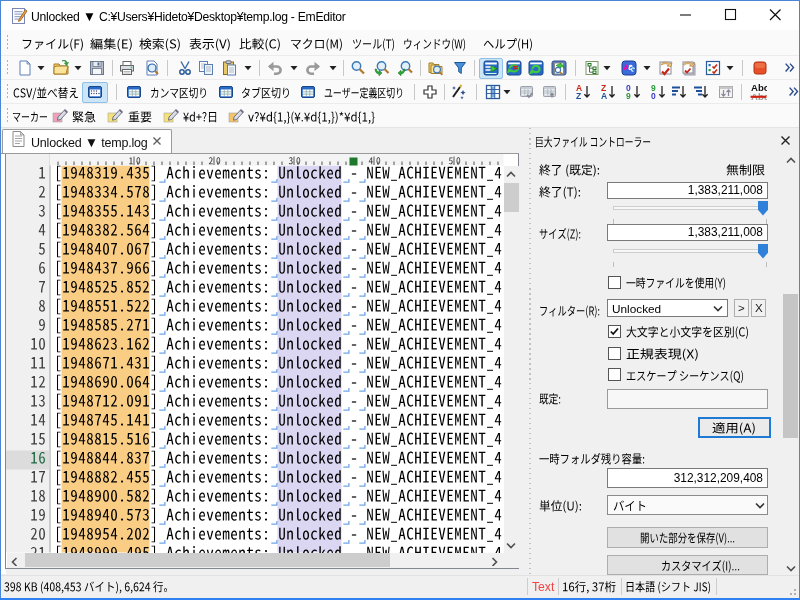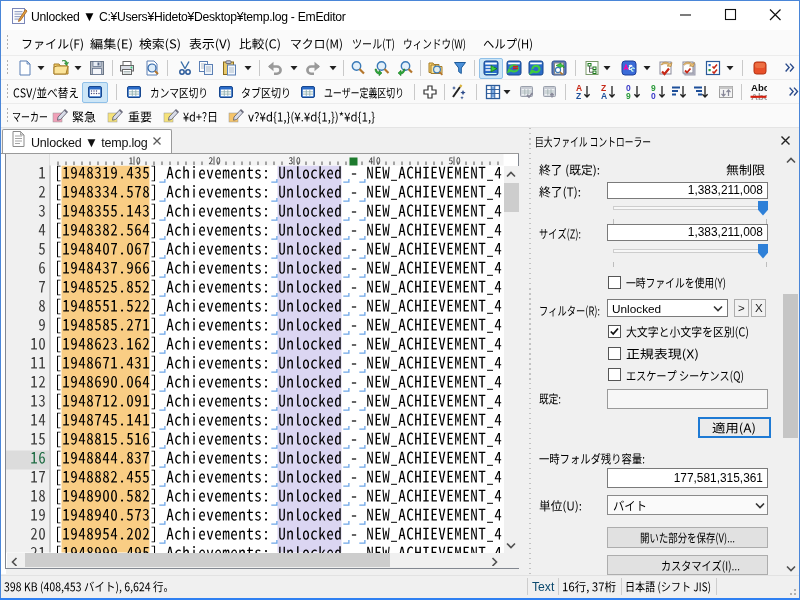--- a/index.html
+++ b/index.html
@@ -1169,21 +1169,21 @@
       </g>
     </svg>
   </div>
 <div class="abs" style="left:539px;top:451px">
     <svg class="" style="" width="106.0" height="16" viewBox="0 0 106.0 16">
       <g transform="scale(0.8454,1)">
         <path fill="#000" d="M0.5 7.2V8.2H11.7V7.2Z M17.6 9.9C18.3 10.5 18.9 11.4 19.2 12.0L20.0 11.6C19.7 11.0 19.0 10.1 18.4 9.5ZM19.9 2.2V3.6H17.3V4.5H19.9V6.0H16.8V6.8H21.5V8.2H16.9V9.0H21.5V12.3C21.5 12.5 21.4 12.6 21.3 12.6C21.1 12.6 20.4 12.6 19.6 12.5C19.8 12.8 19.9 13.2 19.9 13.4C20.9 13.4 21.5 13.4 21.9 13.2C22.3 13.1 22.4 12.9 22.4 12.3V9.0H23.8V8.2H22.4V6.8H24.0V6.0H20.8V4.5H23.4V3.6H20.8V2.2ZM15.8 7.4V10.2H14.0V7.4ZM15.8 6.5H14.0V3.8H15.8ZM13.1 3.0V12.0H14.0V11.0H16.6V3.0Z M34.9 4.3 34.2 3.9C33.9 3.9 33.7 3.9 33.5 3.9C33.0 3.9 28.1 3.9 27.4 3.9C27.0 3.9 26.5 3.9 26.2 3.8V4.9C26.5 4.9 26.9 4.9 27.4 4.9C28.1 4.9 32.9 4.9 33.6 4.9C33.5 6.1 32.9 7.7 32.0 8.9C31.0 10.2 29.6 11.2 27.3 11.8L28.1 12.7C30.3 12.0 31.8 10.9 32.9 9.4C33.9 8.2 34.5 6.2 34.7 4.9C34.8 4.7 34.8 4.5 34.9 4.3Z M38.7 11.4 39.4 12.2C41.1 11.3 42.8 9.7 43.7 8.6L43.7 12.0C43.7 12.2 43.6 12.3 43.4 12.3C43.0 12.3 42.4 12.3 41.9 12.2L41.9 13.1C42.4 13.2 43.2 13.2 43.7 13.2C44.2 13.2 44.6 12.9 44.6 12.4L44.5 7.7H46.3C46.5 7.7 46.9 7.7 47.1 7.7V6.7C46.9 6.8 46.5 6.8 46.3 6.8H44.5L44.5 5.8C44.5 5.5 44.5 5.2 44.5 5.0H43.5C43.6 5.3 43.6 5.6 43.6 5.8L43.6 6.8H40.0C39.7 6.8 39.3 6.8 39.1 6.7V7.7C39.3 7.7 39.6 7.7 40.0 7.7H43.2C42.4 8.9 40.6 10.5 38.7 11.4Z M55.2 12.2 55.8 12.7C55.9 12.7 56.1 12.6 56.3 12.4C57.7 11.7 59.4 10.5 60.4 9.1L59.8 8.2C58.9 9.6 57.4 10.7 56.3 11.2C56.3 10.9 56.3 5.0 56.3 4.2C56.3 3.7 56.3 3.4 56.3 3.3H55.2C55.2 3.4 55.3 3.7 55.3 4.2C55.3 5.0 55.3 10.9 55.3 11.5C55.3 11.7 55.2 12.0 55.2 12.2ZM49.6 12.1 50.5 12.7C51.5 11.9 52.3 10.7 52.7 9.4C53.0 8.2 53.1 5.6 53.1 4.2C53.1 3.8 53.1 3.5 53.1 3.3H52.0C52.1 3.6 52.1 3.9 52.1 4.2C52.1 5.6 52.1 8.0 51.7 9.1C51.4 10.3 50.6 11.4 49.6 12.1Z M71.7 2.1 71.0 2.4C71.4 2.9 71.8 3.5 72.0 4.1L72.7 3.8C72.5 3.3 72.0 2.6 71.7 2.1ZM67.1 3.1 66.0 2.8C66.0 3.1 65.8 3.5 65.6 3.8C65.1 4.9 63.8 6.7 61.7 8.0L62.5 8.6C63.9 7.7 65.0 6.5 65.8 5.4H69.9C69.7 6.4 69.0 7.7 68.2 8.8C67.4 8.2 66.5 7.6 65.7 7.1L65.0 7.8C65.8 8.3 66.7 8.9 67.6 9.6C66.5 10.8 64.9 11.9 62.9 12.5L63.8 13.3C65.8 12.5 67.3 11.4 68.4 10.2C68.9 10.6 69.4 10.9 69.7 11.3L70.5 10.4C70.1 10.1 69.6 9.7 69.1 9.4C70.0 8.1 70.7 6.7 71.0 5.6C71.0 5.4 71.2 5.1 71.3 4.9L70.7 4.6L71.3 4.3C71.1 3.8 70.6 3.0 70.3 2.6L69.7 2.9C70.0 3.3 70.4 4.1 70.7 4.6L70.5 4.4C70.3 4.5 70.0 4.5 69.6 4.5H66.4L66.6 4.1C66.7 3.9 66.9 3.5 67.1 3.1Z M81.8 2.6C82.4 2.9 83.2 3.3 83.6 3.7L84.1 3.1C83.7 2.7 83.0 2.3 82.3 2.1ZM83.7 8.5C83.3 9.1 82.8 9.7 82.1 10.3C81.9 9.8 81.8 9.2 81.7 8.6L84.8 8.2L84.7 7.5L81.5 7.8L81.4 6.6L84.3 6.4L84.2 5.6L81.3 5.9L81.2 4.8L84.5 4.5L84.4 3.8L81.2 4.0C81.1 3.4 81.1 2.8 81.1 2.1H80.2C80.2 2.8 80.2 3.5 80.3 4.1L78.4 4.3L78.5 5.1L80.3 4.9L80.4 6.0L78.7 6.2L78.8 6.9L80.5 6.7L80.7 7.9L78.4 8.1L78.5 8.9L80.8 8.6C80.9 9.5 81.1 10.2 81.4 10.8C80.3 11.6 79.1 12.2 77.8 12.5C78.0 12.7 78.2 13.1 78.3 13.3C79.5 12.9 80.7 12.4 81.7 11.6C82.2 12.7 82.9 13.4 83.7 13.4C84.6 13.4 84.9 12.9 85.0 11.4C84.8 11.3 84.5 11.1 84.4 10.9C84.3 12.1 84.2 12.5 83.8 12.5C83.3 12.5 82.8 12.0 82.4 11.1C83.2 10.4 83.9 9.7 84.4 8.9ZM73.8 2.8V3.6H75.3C75.0 5.5 74.4 7.3 73.5 8.5C73.7 8.6 74.0 8.9 74.2 9.1C74.4 8.8 74.6 8.5 74.7 8.2C75.3 8.6 75.9 9.1 76.4 9.5C75.8 11.0 75.0 12.1 74.0 12.8C74.2 12.9 74.5 13.2 74.6 13.4C76.4 12.1 77.7 9.4 78.2 5.4L77.7 5.2L77.5 5.3H75.8C76.0 4.7 76.1 4.2 76.2 3.6H78.5V2.8ZM75.6 6.1H77.2C77.1 7.0 76.9 7.9 76.7 8.6C76.2 8.2 75.6 7.8 75.1 7.5C75.3 7.0 75.4 6.6 75.6 6.1Z M89.5 2.8 88.5 2.8C88.4 3.1 88.4 3.5 88.4 3.8C88.2 4.8 88.0 6.6 88.0 7.8C88.0 8.6 88.1 9.2 88.1 9.7L89.1 9.6C89.0 9.0 89.0 8.6 89.0 8.1C89.2 6.5 90.6 4.3 92.1 4.3C93.4 4.3 94.1 5.7 94.1 7.6C94.1 10.7 92.0 11.8 89.3 12.2L89.9 13.1C92.9 12.5 95.1 11.0 95.1 7.6C95.1 5.1 93.9 3.4 92.3 3.4C90.7 3.4 89.5 5.0 89.0 6.2C89.0 5.4 89.3 3.7 89.5 2.8Z M101.6 4.7C100.9 5.6 99.8 6.5 98.7 7.0C98.9 7.2 99.2 7.6 99.4 7.8C100.5 7.1 101.7 6.1 102.5 5.0ZM104.8 5.3C105.9 6.0 107.3 7.0 107.9 7.7L108.6 7.1C107.9 6.4 106.5 5.4 105.4 4.7ZM107.1 9.7C107.7 10.1 108.3 10.4 108.8 10.7C109.0 10.4 109.2 10.1 109.4 9.9C107.5 9.1 105.4 7.7 104.1 6.1H103.2C102.2 7.5 100.2 9.1 98.1 10.0C98.3 10.2 98.6 10.6 98.7 10.8C99.2 10.5 99.8 10.2 100.3 9.9V13.4H101.2V13.0H106.2V13.4H107.1ZM103.7 6.9C104.4 7.7 105.4 8.6 106.5 9.3H101.1C102.2 8.6 103.1 7.7 103.7 6.9ZM101.2 12.2V10.2H106.2V12.2ZM98.6 3.3V5.5H99.5V4.2H107.9V5.5H108.8V3.3H104.1V2.2H103.2V3.3Z M112.9 4.3H118.9V5.0H112.9ZM112.9 3.1H118.9V3.8H112.9ZM112.0 2.6V5.6H119.8V2.6ZM110.4 6.1V6.8H121.4V6.1ZM112.6 9.1H115.4V9.8H112.6ZM116.3 9.1H119.3V9.8H116.3ZM112.6 7.9H115.4V8.6H112.6ZM116.3 7.9H119.3V8.6H116.3ZM110.4 12.4V13.1H121.5V12.4H116.3V11.7H120.5V11.1H116.3V10.4H120.2V7.3H111.7V10.4H115.4V11.1H111.4V11.7H115.4V12.4Z M123.7 7.7C124.1 7.7 124.5 7.3 124.5 6.8C124.5 6.3 124.1 6.0 123.7 6.0C123.2 6.0 122.9 6.3 122.9 6.8C122.9 7.3 123.2 7.7 123.7 7.7ZM123.7 12.6C124.1 12.6 124.5 12.3 124.5 11.8C124.5 11.2 124.1 10.9 123.7 10.9C123.2 10.9 122.9 11.2 122.9 11.8C122.9 12.3 123.2 12.6 123.7 12.6Z"></path>
       </g>
     </svg>
   </div>
-<div class="abs" style="left:606.5px;top:467.5px;width:161.5px;height:20px;background:#fff;border:1px solid #7a7a7a;font:11.9px 'Liberation Sans',sans-serif;padding-right:4px;text-align:right;line-height:18px;color:#000">177,581,315,361</div>
+<div class="abs" style="left:606.5px;top:467.5px;width:161.5px;height:20px;background:#fff;border:1px solid #7a7a7a;font:11.9px 'Liberation Sans',sans-serif;padding-right:4px;text-align:right;line-height:18px;color:#000">312,312,209,408</div>
 <div class="abs" style="left:538.5px;top:498px">
     <svg class="" style="" width="43.0" height="16" viewBox="0 0 43.0 16">
       <g transform="scale(0.9591,1)">
         <path fill="#000" d="M2.7 7.2H5.6V8.5H2.7ZM6.5 7.2H9.6V8.5H6.5ZM2.7 5.1H5.6V6.4H2.7ZM6.5 5.1H9.6V6.4H6.5ZM9.5 2.2C9.2 2.9 8.6 3.8 8.2 4.4H6.0L6.7 4.1C6.6 3.6 6.1 2.8 5.7 2.2L4.9 2.5C5.3 3.1 5.7 3.9 5.8 4.4H3.2L3.8 4.0C3.6 3.6 3.0 2.8 2.6 2.3L1.8 2.7C2.2 3.2 2.7 3.9 2.9 4.4H1.8V9.3H5.6V10.4H0.7V11.2H5.6V13.4H6.5V11.2H11.6V10.4H6.5V9.3H10.5V4.4H9.2C9.6 3.8 10.1 3.1 10.5 2.5Z M17.2 6.4C17.7 8.1 18.0 10.2 18.1 11.4L19.0 11.2C18.9 10.0 18.5 7.9 18.0 6.3ZM16.2 4.6V5.5H23.7V4.6H20.3V2.3H19.4V4.6ZM15.9 12.0V12.8H24.0V12.0H21.0C21.6 10.5 22.2 8.2 22.7 6.4L21.7 6.2C21.3 7.9 20.7 10.4 20.1 12.0ZM15.6 2.2C14.9 4.1 13.7 5.9 12.4 7.0C12.6 7.3 12.9 7.7 13.0 8.0C13.4 7.5 13.9 7.0 14.3 6.4V13.4H15.2V5.0C15.7 4.2 16.1 3.4 16.4 2.5Z M27.3 14.8 28.0 14.5C26.9 12.8 26.4 10.7 26.4 8.6C26.4 6.6 26.9 4.5 28.0 2.8L27.3 2.5C26.2 4.3 25.5 6.3 25.5 8.6C25.5 11.1 26.2 13.0 27.3 14.8Z M32.9 12.6C34.7 12.6 36.1 11.6 36.1 8.8V3.5H35.1V8.8C35.1 10.9 34.1 11.6 32.9 11.6C31.8 11.6 30.8 10.9 30.8 8.8V3.5H29.7V8.8C29.7 11.6 31.1 12.6 32.9 12.6Z M38.5 14.8C39.6 13.0 40.3 11.1 40.3 8.6C40.3 6.3 39.6 4.3 38.5 2.5L37.8 2.8C38.9 4.5 39.4 6.6 39.4 8.6C39.4 10.7 38.9 12.8 37.8 14.5Z M43.1 7.7C43.6 7.7 43.9 7.3 43.9 6.8C43.9 6.3 43.6 6.0 43.1 6.0C42.7 6.0 42.3 6.3 42.3 6.8C42.3 7.3 42.7 7.7 43.1 7.7ZM43.1 12.6C43.6 12.6 43.9 12.3 43.9 11.8C43.9 11.2 43.6 10.9 43.1 10.9C42.7 10.9 42.3 11.2 42.3 11.8C42.3 12.3 42.7 12.6 43.1 12.6Z"></path>
       </g>
     </svg>
   </div>
 <div class="abs" style="left:606.5px;top:494.5px;width:161.5px;height:20px;background:#fafafa;border:1px solid #8a8a8a"></div>
 <div class="abs" style="left:613px;top:497.5px">
     <svg class="" style="" width="34.0" height="16" viewBox="0 0 34.0 16">
@@ -1216,21 +1216,21 @@
     <svg class="" style="" width="170.0" height="16" viewBox="0 0 170.0 16">
       <g transform="scale(0.8773,1)">
         <path fill="#000" d="M3.2 12.4C4.7 12.4 6.0 11.5 6.0 9.9C6.0 8.7 5.2 7.9 4.1 7.7V7.6C5.1 7.3 5.7 6.6 5.7 5.5C5.7 4.1 4.6 3.3 3.1 3.3C2.1 3.3 1.3 3.7 0.7 4.3L1.3 5.0C1.8 4.5 2.4 4.2 3.1 4.2C4.0 4.2 4.6 4.7 4.6 5.6C4.6 6.5 4.0 7.2 2.1 7.2V8.1C4.2 8.1 4.9 8.8 4.9 9.9C4.9 10.9 4.1 11.5 3.1 11.5C2.1 11.5 1.4 11.0 0.9 10.5L0.3 11.2C0.9 11.8 1.8 12.4 3.2 12.4Z M9.5 12.4C11.1 12.4 12.7 11.0 12.7 7.5C12.7 4.7 11.4 3.3 9.7 3.3C8.3 3.3 7.2 4.4 7.2 6.1C7.2 8.0 8.1 8.9 9.6 8.9C10.3 8.9 11.1 8.5 11.6 7.8C11.6 10.6 10.6 11.5 9.4 11.5C8.9 11.5 8.3 11.2 8.0 10.8L7.4 11.5C7.8 12.0 8.5 12.4 9.5 12.4ZM11.6 6.9C11.0 7.8 10.4 8.1 9.8 8.1C8.7 8.1 8.2 7.3 8.2 6.1C8.2 4.9 8.9 4.1 9.7 4.1C10.8 4.1 11.5 5.1 11.6 6.9Z M16.7 12.4C18.3 12.4 19.4 11.4 19.4 10.1C19.4 8.9 18.7 8.3 18.0 7.8V7.8C18.5 7.3 19.1 6.6 19.1 5.6C19.1 4.3 18.2 3.3 16.7 3.3C15.3 3.3 14.3 4.2 14.3 5.5C14.3 6.5 14.8 7.1 15.5 7.6V7.6C14.7 8.1 13.9 8.9 13.9 10.1C13.9 11.4 15.0 12.4 16.7 12.4ZM17.3 7.5C16.2 7.1 15.3 6.6 15.3 5.5C15.3 4.7 15.9 4.1 16.7 4.1C17.6 4.1 18.2 4.8 18.2 5.7C18.2 6.3 17.9 6.9 17.3 7.5ZM16.7 11.6C15.6 11.6 14.8 10.9 14.8 10.0C14.8 9.1 15.3 8.4 16.1 8.0C17.3 8.5 18.4 8.9 18.4 10.1C18.4 11.0 17.7 11.6 16.7 11.6Z M23.9 12.2H25.0V9.5L26.5 7.7L29.1 12.2H30.4L27.2 6.8L30.0 3.4H28.7L25.0 7.9H25.0V3.4H23.9Z M31.6 12.2H34.4C36.4 12.2 37.8 11.4 37.8 9.7C37.8 8.5 37.0 7.8 36.0 7.6V7.5C36.8 7.2 37.3 6.5 37.3 5.6C37.3 4.0 36.0 3.4 34.2 3.4H31.6ZM32.7 7.2V4.3H34.1C35.5 4.3 36.2 4.7 36.2 5.7C36.2 6.6 35.6 7.2 34.0 7.2ZM32.7 11.4V8.0H34.3C35.8 8.0 36.7 8.5 36.7 9.6C36.7 10.8 35.8 11.4 34.3 11.4Z M43.9 14.6 44.5 14.3C43.5 12.6 43.0 10.5 43.0 8.5C43.0 6.5 43.5 4.5 44.5 2.7L43.9 2.4C42.8 4.2 42.1 6.2 42.1 8.5C42.1 10.9 42.8 12.8 43.9 14.6Z M49.1 12.2H50.2V9.8H51.3V8.9H50.2V3.4H48.9L45.3 9.1V9.8H49.1ZM49.1 8.9H46.4L48.4 5.9C48.7 5.5 48.9 5.1 49.1 4.6H49.2C49.2 5.1 49.1 5.8 49.1 6.2Z M55.0 12.4C56.7 12.4 57.8 10.9 57.8 7.8C57.8 4.8 56.7 3.3 55.0 3.3C53.4 3.3 52.3 4.8 52.3 7.8C52.3 10.9 53.4 12.4 55.0 12.4ZM55.0 11.5C54.0 11.5 53.4 10.4 53.4 7.8C53.4 5.2 54.0 4.2 55.0 4.2C56.0 4.2 56.7 5.2 56.7 7.8C56.7 10.4 56.0 11.5 55.0 11.5Z M61.7 12.4C63.4 12.4 64.5 11.4 64.5 10.1C64.5 8.9 63.8 8.3 63.0 7.8V7.8C63.5 7.3 64.2 6.6 64.2 5.6C64.2 4.3 63.3 3.3 61.8 3.3C60.4 3.3 59.3 4.2 59.3 5.5C59.3 6.5 59.9 7.1 60.5 7.6V7.6C59.7 8.1 58.9 8.9 58.9 10.1C58.9 11.4 60.1 12.4 61.7 12.4ZM62.3 7.5C61.3 7.1 60.3 6.6 60.3 5.5C60.3 4.7 60.9 4.1 61.7 4.1C62.7 4.1 63.2 4.8 63.2 5.7C63.2 6.3 62.9 6.9 62.3 7.5ZM61.7 11.6C60.7 11.6 59.9 10.9 59.9 10.0C59.9 9.1 60.4 8.4 61.1 8.0C62.4 8.5 63.4 8.9 63.4 10.1C63.4 11.0 62.8 11.6 61.7 11.6Z M65.9 14.5C67.0 14.1 67.7 13.2 67.7 12.0C67.7 11.2 67.3 10.7 66.8 10.7C66.3 10.7 65.9 11.0 65.9 11.5C65.9 12.0 66.3 12.3 66.7 12.3L66.9 12.3C66.9 13.0 66.4 13.5 65.7 13.9Z M72.4 12.2H73.5V9.8H74.7V8.9H73.5V3.4H72.3L68.6 9.1V9.8H72.4ZM72.4 8.9H69.7L71.7 5.9C72.0 5.5 72.2 5.1 72.5 4.6H72.5C72.5 5.1 72.4 5.8 72.4 6.2Z M78.2 12.4C79.6 12.4 81.0 11.3 81.0 9.4C81.0 7.4 79.8 6.6 78.4 6.6C77.9 6.6 77.5 6.7 77.1 6.9L77.3 4.4H80.6V3.4H76.3L76.1 7.5L76.6 7.9C77.1 7.6 77.5 7.4 78.1 7.4C79.2 7.4 79.9 8.1 79.9 9.4C79.9 10.7 79.1 11.5 78.1 11.5C77.0 11.5 76.4 11.0 75.9 10.5L75.3 11.2C75.9 11.8 76.8 12.4 78.2 12.4Z M84.8 12.4C86.4 12.4 87.7 11.5 87.7 9.9C87.7 8.7 86.8 7.9 85.8 7.7V7.6C86.7 7.3 87.4 6.6 87.4 5.5C87.4 4.1 86.3 3.3 84.8 3.3C83.8 3.3 83.0 3.7 82.4 4.3L82.9 5.0C83.4 4.5 84.1 4.2 84.8 4.2C85.7 4.2 86.3 4.7 86.3 5.6C86.3 6.5 85.6 7.2 83.8 7.2V8.1C85.9 8.1 86.6 8.8 86.6 9.9C86.6 10.9 85.8 11.5 84.8 11.5C83.8 11.5 83.1 11.0 82.6 10.5L82.0 11.2C82.6 11.8 83.5 12.4 84.8 12.4Z M100.2 2.9 99.6 3.2C99.9 3.6 100.3 4.3 100.5 4.8L101.2 4.5C101.0 4.0 100.5 3.3 100.2 2.9ZM101.5 2.4 100.9 2.7C101.2 3.1 101.6 3.8 101.9 4.3L102.5 4.0C102.3 3.6 101.9 2.8 101.5 2.4ZM93.6 8.6C93.2 9.6 92.6 10.9 91.8 11.9L92.8 12.3C93.5 11.4 94.1 10.1 94.6 9.0C95.1 7.8 95.5 6.0 95.7 5.3C95.7 5.0 95.8 4.7 95.9 4.4L94.8 4.2C94.7 5.6 94.2 7.4 93.6 8.6ZM99.6 8.2C100.1 9.5 100.6 11.1 100.9 12.3L102.0 12.0C101.7 10.9 101.0 9.0 100.5 7.8C100.0 6.6 99.3 4.9 98.8 4.1L97.8 4.4C98.3 5.3 99.1 6.9 99.6 8.2Z M104.1 7.9 104.5 8.8C106.2 8.3 107.9 7.6 109.1 6.9V11.3C109.1 11.8 109.1 12.4 109.0 12.6H110.2C110.2 12.4 110.1 11.8 110.1 11.3V6.3C111.4 5.4 112.5 4.5 113.4 3.6L112.6 2.8C111.8 3.8 110.6 4.9 109.3 5.7C108.0 6.5 106.1 7.3 104.1 7.9Z M119.1 11.2C119.1 11.6 119.1 12.2 119.0 12.6H120.2C120.1 12.2 120.1 11.6 120.1 11.2L120.1 7.2C121.4 7.6 123.5 8.4 124.8 9.2L125.2 8.1C123.9 7.5 121.7 6.6 120.1 6.2V4.2C120.1 3.8 120.1 3.3 120.2 3.0H119.0C119.1 3.3 119.1 3.9 119.1 4.2C119.1 5.2 119.1 10.5 119.1 11.2Z M128.2 14.6C129.3 12.8 130.0 10.9 130.0 8.5C130.0 6.2 129.3 4.2 128.2 2.4L127.5 2.7C128.6 4.5 129.1 6.5 129.1 8.5C129.1 10.5 128.6 12.6 127.5 14.3Z M132.0 14.5C133.1 14.1 133.7 13.2 133.7 12.0C133.7 11.2 133.4 10.7 132.8 10.7C132.4 10.7 132.0 11.0 132.0 11.5C132.0 12.0 132.4 12.3 132.8 12.3L132.9 12.3C132.9 13.0 132.5 13.5 131.7 13.9Z M140.7 12.4C142.1 12.4 143.3 11.2 143.3 9.5C143.3 7.7 142.3 6.8 140.8 6.8C140.1 6.8 139.4 7.2 138.8 7.8C138.9 5.1 139.9 4.2 141.1 4.2C141.6 4.2 142.1 4.5 142.5 4.9L143.1 4.2C142.6 3.7 141.9 3.3 141.0 3.3C139.3 3.3 137.8 4.6 137.8 8.0C137.8 10.9 139.0 12.4 140.7 12.4ZM138.8 8.7C139.4 7.9 140.1 7.6 140.6 7.6C141.7 7.6 142.2 8.4 142.2 9.5C142.2 10.7 141.6 11.5 140.7 11.5C139.6 11.5 139.0 10.5 138.8 8.7Z M144.7 14.5C145.8 14.1 146.4 13.2 146.4 12.0C146.4 11.2 146.1 10.7 145.5 10.7C145.1 10.7 144.7 11.0 144.7 11.5C144.7 12.0 145.0 12.3 145.5 12.3L145.6 12.3C145.6 13.0 145.2 13.5 144.4 13.9Z M150.7 12.4C152.1 12.4 153.3 11.2 153.3 9.5C153.3 7.7 152.3 6.8 150.8 6.8C150.1 6.8 149.4 7.2 148.8 7.8C148.9 5.1 149.9 4.2 151.1 4.2C151.6 4.2 152.1 4.5 152.5 4.9L153.1 4.2C152.6 3.7 151.9 3.3 151.0 3.3C149.3 3.3 147.8 4.6 147.8 8.0C147.8 10.9 149.0 12.4 150.7 12.4ZM148.8 8.7C149.4 7.9 150.1 7.6 150.6 7.6C151.7 7.6 152.2 8.4 152.2 9.5C152.2 10.7 151.6 11.5 150.7 11.5C149.6 11.5 149.0 10.5 148.8 8.7Z M154.3 12.2H159.8V11.3H157.4C156.9 11.3 156.4 11.3 156.0 11.4C158.0 9.4 159.4 7.6 159.4 5.9C159.4 4.3 158.4 3.3 156.8 3.3C155.7 3.3 155.0 3.8 154.2 4.6L154.9 5.2C155.4 4.6 156.0 4.2 156.7 4.2C157.8 4.2 158.3 4.9 158.3 5.9C158.3 7.4 157.1 9.2 154.3 11.6Z M164.5 12.2H165.5V9.8H166.7V8.9H165.5V3.4H164.3L160.7 9.1V9.8H164.5ZM164.5 8.9H161.8L163.8 5.9C164.1 5.5 164.3 5.1 164.5 4.6H164.6C164.5 5.1 164.5 5.8 164.5 6.2Z M175.0 2.9V3.7H180.9V2.9ZM173.0 2.1C172.4 3.0 171.2 4.1 170.2 4.8C170.4 4.9 170.6 5.3 170.7 5.5C171.8 4.7 173.0 3.6 173.8 2.5ZM174.5 6.2V7.1H178.5V12.0C178.5 12.2 178.4 12.3 178.2 12.3C178.0 12.3 177.2 12.3 176.3 12.3C176.4 12.5 176.6 12.9 176.6 13.2C177.8 13.2 178.5 13.2 178.9 13.0C179.3 12.9 179.4 12.6 179.4 12.0V7.1H181.2V6.2ZM173.5 4.7C172.6 6.1 171.3 7.5 170.1 8.4C170.3 8.6 170.6 9.0 170.7 9.1C171.2 8.8 171.6 8.3 172.1 7.9V13.2H173.0V6.9C173.5 6.3 173.9 5.7 174.3 5.0Z M184.1 9.3C183.1 9.3 182.3 10.1 182.3 11.1C182.3 12.2 183.1 13.0 184.1 13.0C185.1 13.0 185.9 12.2 185.9 11.1C185.9 10.1 185.1 9.3 184.1 9.3ZM184.1 12.4C183.4 12.4 182.9 11.8 182.9 11.1C182.9 10.5 183.4 9.9 184.1 9.9C184.8 9.9 185.3 10.5 185.3 11.1C185.3 11.8 184.8 12.4 184.1 12.4Z"></path>
       </g>
     </svg>
   </div>
 <div class="abs" style="left:526.5px;top:577.5px;width:1px;height:17px;background:#cdcdcd"></div>
 <div class="abs" style="left:557.5px;top:577.5px;width:1px;height:17px;background:#cdcdcd"></div>
 <div class="abs" style="left:621px;top:577.5px;width:1px;height:17px;background:#cdcdcd"></div>
 <div class="abs" style="left:716px;top:577.5px;width:1px;height:17px;background:#cdcdcd"></div>
-<div class="abs" style="left:532px;top:580px;font:12.2px 'Liberation Sans',sans-serif;color:#0c4a6e;white-space:pre;">Text</div>
+<div class="abs" style="left:532px;top:580px;font:12.2px 'Liberation Sans',sans-serif;color:#ef4444;white-space:pre;">Text</div>
 <div class="abs" style="left:562px;top:579px">
     <svg class="" style="" width="54.0" height="16" viewBox="0 0 54.0 16">
       <g transform="scale(0.9530,1)">
         <path fill="#000" d="M1.1 12.2H5.9V11.3H4.1V3.4H3.3C2.8 3.7 2.2 3.9 1.5 4.1V4.8H3.0V11.3H1.1Z M10.3 12.4C11.6 12.4 12.8 11.2 12.8 9.5C12.8 7.7 11.8 6.8 10.4 6.8C9.7 6.8 8.9 7.2 8.4 7.8C8.4 5.1 9.4 4.2 10.6 4.2C11.2 4.2 11.7 4.5 12.0 4.9L12.6 4.2C12.2 3.7 11.5 3.3 10.6 3.3C8.9 3.3 7.3 4.6 7.3 8.0C7.3 10.9 8.6 12.4 10.3 12.4ZM8.4 8.7C9.0 7.9 9.6 7.6 10.2 7.6C11.2 7.6 11.8 8.4 11.8 9.5C11.8 10.7 11.1 11.5 10.3 11.5C9.2 11.5 8.5 10.5 8.4 8.7Z M18.5 2.9V3.7H24.4V2.9ZM16.5 2.1C15.9 3.0 14.7 4.1 13.7 4.8C13.9 4.9 14.1 5.3 14.3 5.5C15.3 4.7 16.6 3.6 17.4 2.5ZM18.0 6.2V7.1H22.1V12.0C22.1 12.2 22.0 12.3 21.7 12.3C21.5 12.3 20.7 12.3 19.9 12.3C20.0 12.5 20.1 12.9 20.2 13.2C21.3 13.2 22.0 13.2 22.4 13.0C22.8 12.9 23.0 12.6 23.0 12.0V7.1H24.8V6.2ZM17.0 4.7C16.2 6.1 14.9 7.5 13.6 8.4C13.8 8.6 14.1 9.0 14.3 9.1C14.7 8.8 15.2 8.3 15.6 7.9V13.2H16.5V6.9C17.0 6.3 17.5 5.7 17.9 5.0Z M26.2 14.5C27.3 14.1 28.0 13.2 28.0 12.0C28.0 11.2 27.6 10.7 27.0 10.7C26.6 10.7 26.2 11.0 26.2 11.5C26.2 12.0 26.6 12.3 27.0 12.3L27.2 12.3C27.1 13.0 26.7 13.5 26.0 13.9Z M34.5 12.4C36.1 12.4 37.3 11.5 37.3 9.9C37.3 8.7 36.5 7.9 35.5 7.7V7.6C36.4 7.3 37.0 6.6 37.0 5.5C37.0 4.1 36.0 3.3 34.5 3.3C33.5 3.3 32.7 3.7 32.0 4.3L32.6 5.0C33.1 4.5 33.7 4.2 34.4 4.2C35.4 4.2 35.9 4.7 35.9 5.6C35.9 6.5 35.3 7.2 33.5 7.2V8.1C35.5 8.1 36.2 8.8 36.2 9.9C36.2 10.9 35.5 11.5 34.4 11.5C33.4 11.5 32.8 11.0 32.3 10.5L31.7 11.2C32.3 11.8 33.1 12.4 34.5 12.4Z M40.4 12.2H41.5C41.7 8.8 42.0 6.7 44.1 4.1V3.4H38.6V4.4H42.9C41.1 6.8 40.5 8.9 40.4 12.2Z M52.0 3.0V3.8H55.9V3.0ZM50.8 2.3C50.3 3.2 49.5 4.2 48.7 4.8C48.9 4.9 49.2 5.3 49.3 5.5C50.1 4.7 50.9 3.6 51.5 2.6ZM51.6 5.9V6.7H54.0V12.1C54.0 12.3 54.0 12.3 53.8 12.4C53.6 12.4 53.0 12.4 52.4 12.3C52.5 12.6 52.7 12.9 52.7 13.2C53.5 13.2 54.1 13.2 54.4 13.0C54.8 12.9 54.9 12.6 54.9 12.2V6.7H56.2V5.9ZM51.0 4.8C50.4 6.0 49.6 7.2 48.7 8.0C48.9 8.2 49.1 8.6 49.2 8.7C49.5 8.4 49.8 8.1 50.1 7.7V13.2H50.9V6.6C51.2 6.1 51.5 5.6 51.8 5.1ZM46.7 2.2V4.5H45.3V5.3H46.6C46.3 6.9 45.6 8.7 45.0 9.7C45.1 9.9 45.3 10.3 45.4 10.5C45.9 9.8 46.3 8.5 46.7 7.3V13.2H47.5V7.2C47.8 7.8 48.1 8.5 48.3 8.9L48.7 8.2C48.6 7.9 47.8 6.6 47.5 6.2V5.3H48.5V4.5H47.5V2.2Z"></path>
       </g>
     </svg>
   </div>
 <div class="abs" style="left:625px;top:579px">
     <svg class="" style="" width="86.0" height="16" viewBox="0 0 86.0 16">
       <g transform="scale(0.8384,1)">

